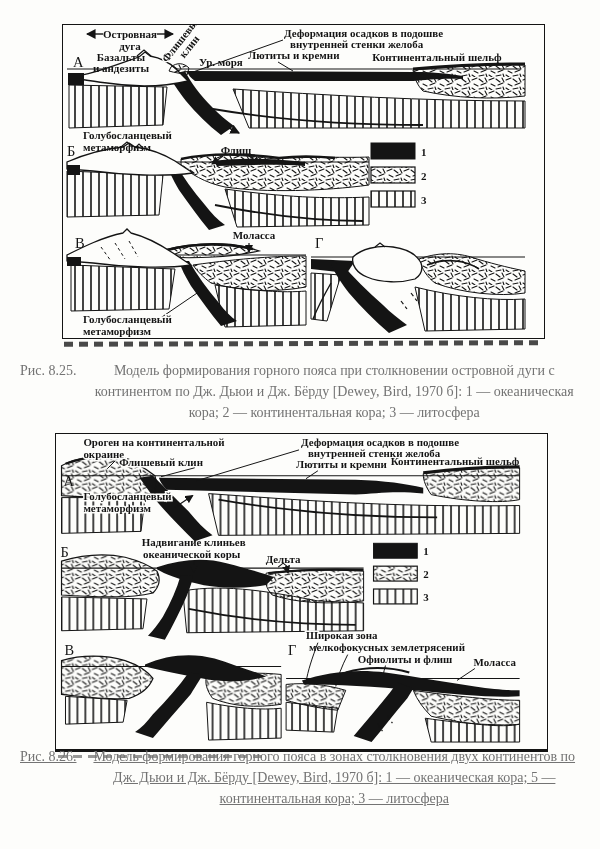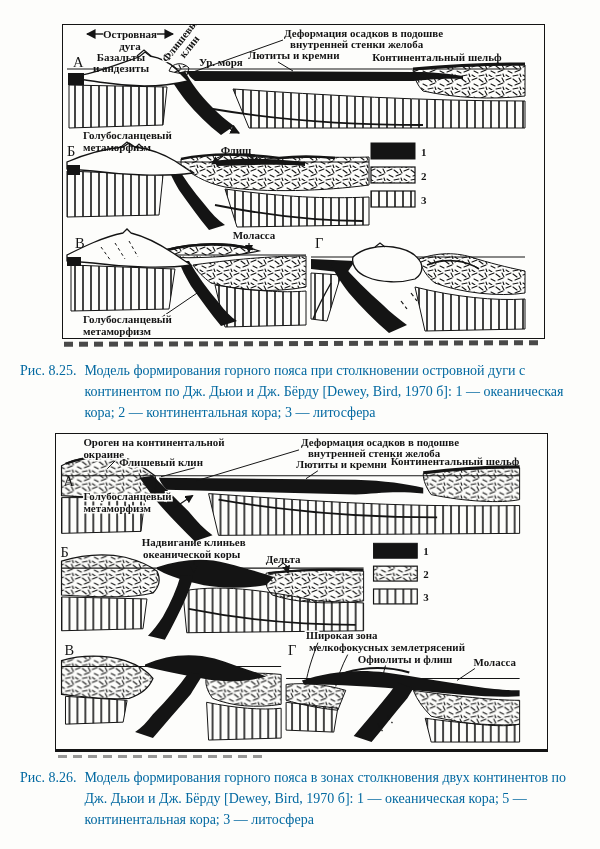--- a/index.html
+++ b/index.html
@@ -12,24 +12,24 @@
   #fig1{left:62px;top:24px;width:483px;height:315px;}
   #fig2{left:55px;top:433px;width:493px;height:319px;border-bottom-width:3.5px;}
   .fig svg{display:block;width:100%;height:100%;}
   svg text{fill:#141414;}
   .lbl{font:bold 11px "Liberation Serif", serif;}
   .pl{font:14.5px "Liberation Serif", serif;}
   .halo{paint-order:stroke;stroke:#fdfdfb;stroke-width:3px;}
   .ink{stroke:#141414;fill:none;}
   .caption{
     position:absolute;left:20px;width:564px;display:flex;
-    font:14px/1.5 "Liberation Serif", serif;color:#0369a1;
+    font:14px/1.5 "Liberation Serif", serif;color:#737373;text-align:center;
   }
   #cap1{top:360px;}
-  #cap2{top:767px;}
+  #cap2{top:746px;text-decoration:underline;}
   .cap-label{flex:0 0 auto;margin-right:8px;white-space:nowrap;}
   .cap-text{flex:1;}
   .smudge{position:absolute;height:5px;opacity:.8;
     background:repeating-linear-gradient(90deg,#1c1c1c 0 9px,transparent 9px 15px);}
   #smudge1{left:64px;top:341px;width:478px;transform:skewY(-.2deg);}
   #smudge2{left:58px;top:755px;width:210px;height:3px;opacity:.45;}
 </style>
 </head>
 <body>
 

